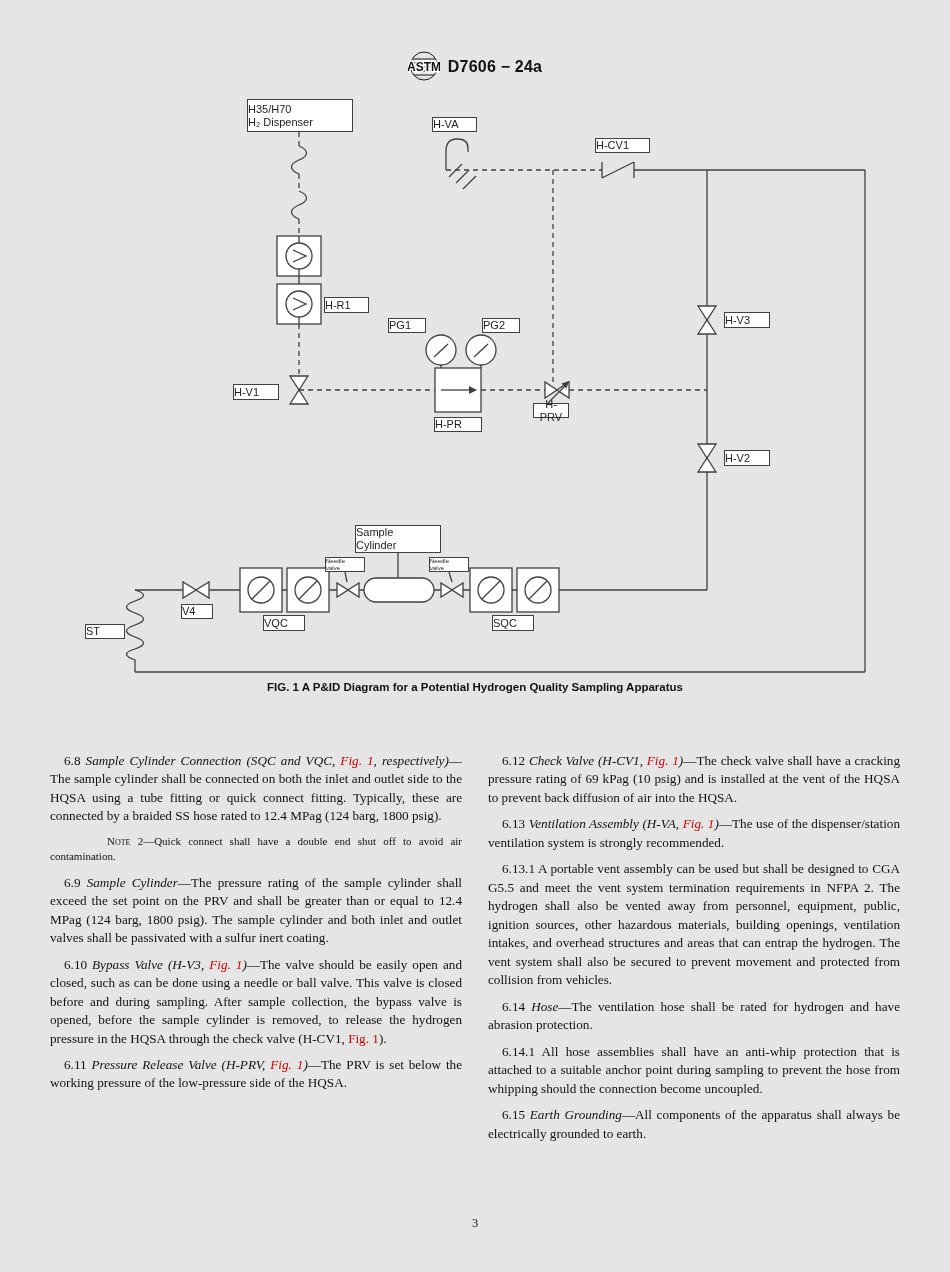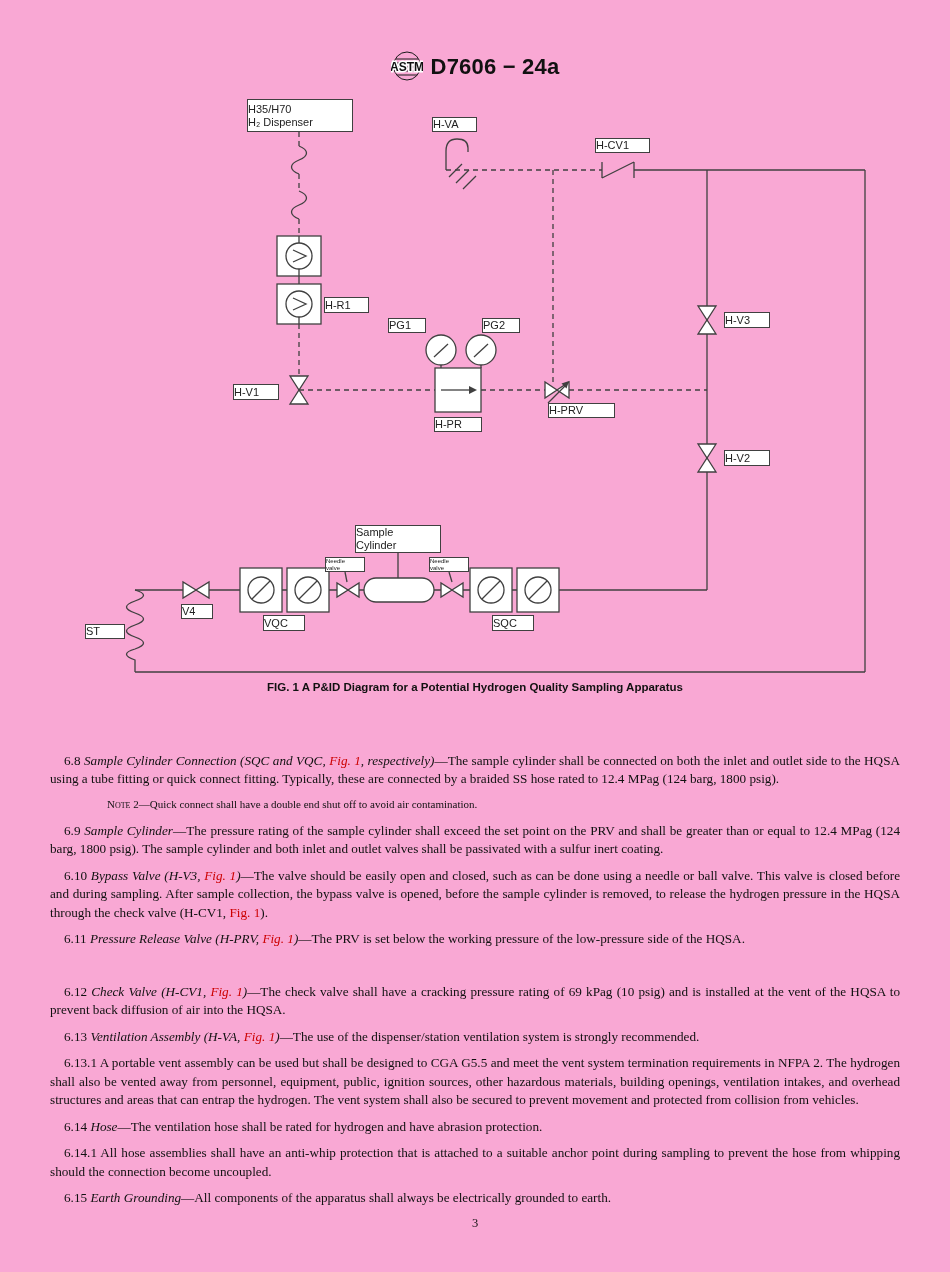--- a/index.html
+++ b/index.html
@@ -1,39 +1,39 @@
 <!DOCTYPE html>
 <html style="--link-color: #cc0000; --line-color: #404040;"><head>
 <meta charset="utf-8">
 <style>
   * { margin:0; padding:0; box-sizing:border-box; }
   html,body { background:#ffffff; }
   body { width:950px; font-family:"Liberation Serif","DejaVu Serif",serif; }
-  .page { position:relative; width:950px; height:1272px; background:#f9a8d4; color:#111; overflow:hidden; }
+  .page { position:relative; width:950px; height:1272px; background:#e5e5e5; color:#111; overflow:hidden; }
 
   
   .doc-header { position:absolute; top:50px; left:0; width:100%; display:flex; align-items:center; justify-content:center; gap:8px; }
-  .doc-id { font-family:"Liberation Sans","DejaVu Sans",sans-serif; font-weight:bold; font-size:22px; letter-spacing:.2px; }
+  .doc-id { font-family:"Liberation Sans","DejaVu Sans",sans-serif; font-weight:bold; font-size:16px; letter-spacing:.2px; }
 
   
   .diagram { position:absolute; top:95px; left:0; width:950px; height:580px; }
   .dsvg { position:absolute; left:0; top:0; }
   .ink { stroke:var(--line-color,#404040); stroke-width:1.3; fill:none; stroke-linecap:butt; }
   .ink .dash { stroke-dasharray:5 4; }
   .ink .wfill { fill:#fff; }
   .ink .cfill { fill:var(--line-color,#404040); stroke:none; }
   .lbl { position:absolute; display:flex; flex-direction:column; align-items:flex-start; justify-content:center;
          border:1px solid var(--line-color,#404040); background:#fff; text-align:center;
          font-family:"Liberation Sans","DejaVu Sans",sans-serif; font-size:11px; line-height:1.15; color:#222; }
   .lbl.tiny { font-size:6px; line-height:1.05; }
   .caption { position:absolute; top:681px; left:0; width:100%; text-align:center;
              font-family:"Liberation Sans","DejaVu Sans",sans-serif; font-weight:bold; font-size:11.5px; }
 
   
-  .columns { position:absolute; top:752px; left:50px; right:50px; display:flex; gap:26px;flex-direction:column; }
+  .columns { position:absolute; top:752px; left:50px; right:50px; display:flex; gap:26px; }
   .col { flex:1 1 0; font-size:13.2px; line-height:1.4; text-align:justify; }
   .para { text-indent:14px; margin-bottom:8px; }
   .note { font-size:11px; line-height:1.35; text-indent:10px; margin:4px 0 10px; }
   .it  { font-style:italic; }
   .lnk { color:var(--link-color,#cc0000); cursor:pointer; }
   .sc  { font-variant:small-caps;margin-left:47px; }
 
   .page-footer { position:absolute; top:1216px; left:0; width:100%; text-align:center; font-size:12.5px; }
 </style>
 </head>
@@ -191,21 +191,21 @@
       </div>
     <div class="lbl" style="left:482px;top:223px;width:38px;height:15px">
         <span>PG2</span>
       </div>
     <div class="lbl" style="left:233px;top:289px;width:46px;height:16px">
         <span>H-V1</span>
       </div>
     <div class="lbl" style="left:434px;top:322px;width:48px;height:15px">
         <span>H-PR</span>
       </div>
-    <div class="lbl" style="left:548px;top:308px;width:67px;height:15px">
+    <div class="lbl" style="left:533px;top:308px;width:36px;height:15px">
         <span>H-PRV</span>
       </div>
     <div class="lbl" style="left:724px;top:217px;width:46px;height:16px">
         <span>H-V3</span>
       </div>
     <div class="lbl" style="left:724px;top:355px;width:46px;height:16px">
         <span>H-V2</span>
       </div>
     <div class="lbl" style="left:355px;top:430px;width:86px;height:28px">
       <span>Sample</span>

